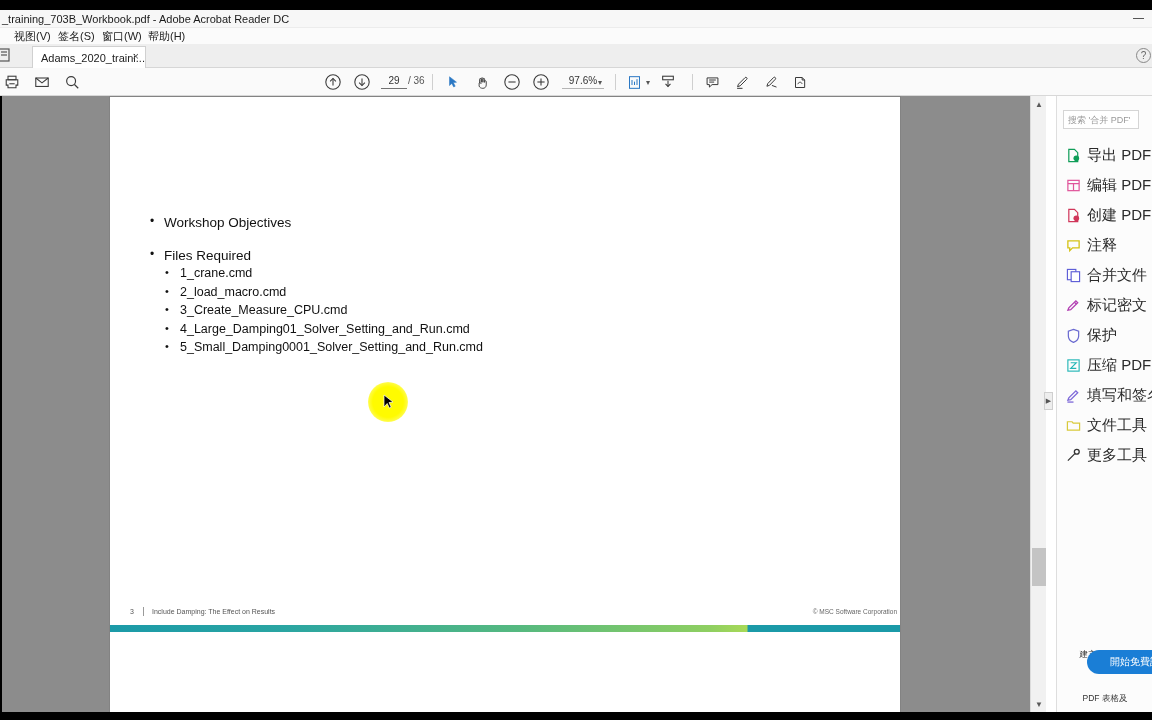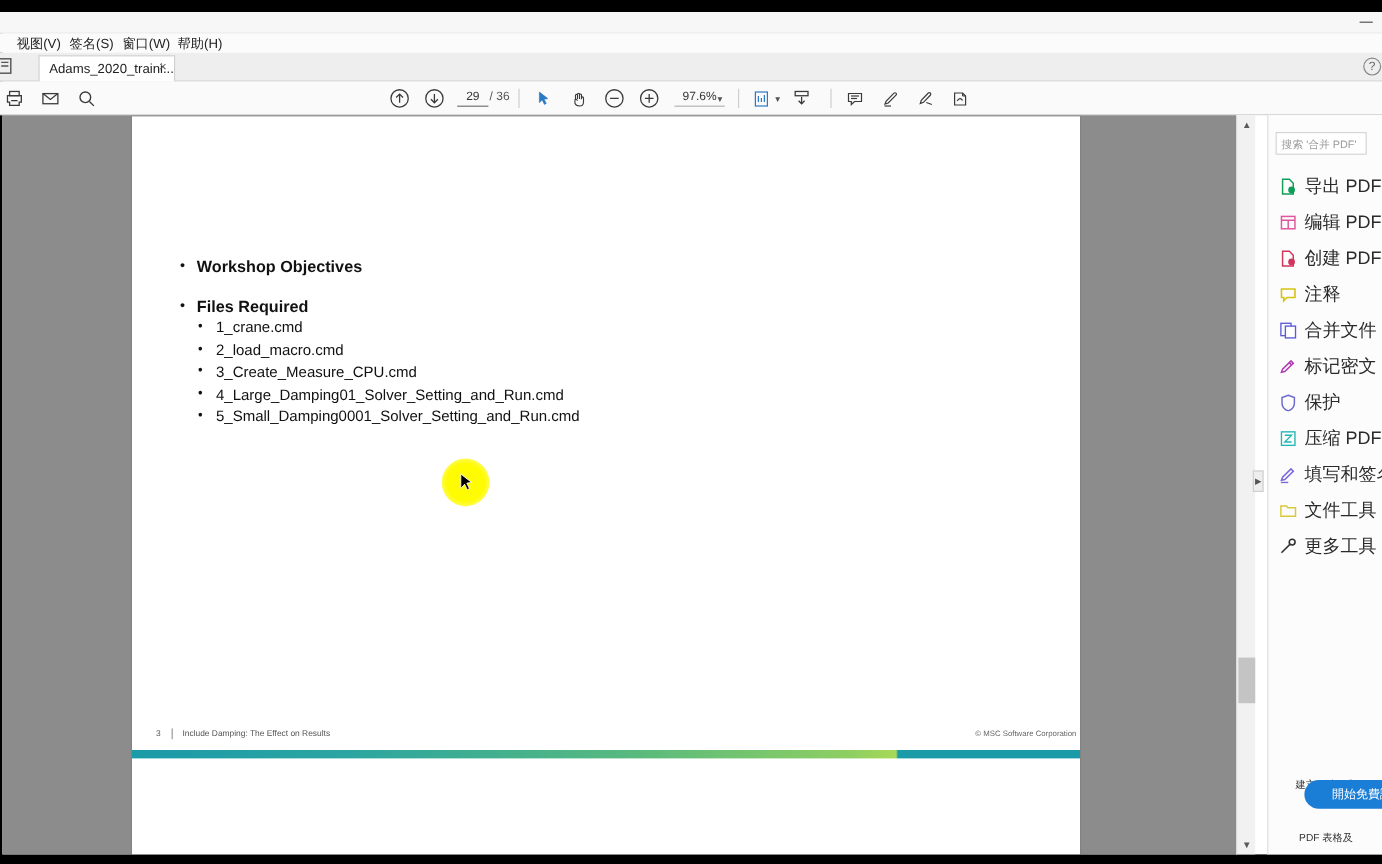--- a/index.html
+++ b/index.html
@@ -87,21 +87,21 @@
   
   .viewport {
     position: absolute; left: 2px; top: 96px; width: 1028px; height: 616px;
     background: #8c8c8c; overflow: hidden;
   }
   .page {
     position: absolute; left: 108px; top: 1px; width: 790px; height: 615px;
     background: #ffffff; box-shadow: 0 0 0 1px rgba(0,0,0,0.06);
   }
   .slide-body { position: absolute; left: 38px; top: 118px; width: 720px; }
-  .b1 { font-size: 13.5px; font-weight: bold; color: #111; margin-bottom: 1px; position: relative; padding-left: 16px; }
+  .b1 { font-size: 13.5px; font-weight: normal; color: #111; margin-bottom: 1px; position: relative; padding-left: 16px; }
   .b1::before { content: "\2022"; position: absolute; left: 2px; top: -1px; font-size: 12px; font-weight: normal; color: #111; }
   .b2 { font-size: 12.5px; color: #111; position: relative; padding-left: 32px; line-height: 18.5px; }
   .b2::before { content: "\2022"; position: absolute; left: 17px; top: -1px; font-size: 11px; color: #111; }
   .grp { margin-bottom: 18px; }
 
   
   .slide-footer {
     position: absolute; left: 0; bottom: 86px; width: 790px; height: 22px;
   }
   .sf-num { position: absolute; left: 20px; top: 4px; font-size: 7px; color: #555; }
@@ -172,20 +172,21 @@
 </head>
 <body>
 
 <div id="app">
 
   <div class="frame-top"></div>
   <div class="frame-left"></div>
   <div class="frame-bottom"></div>
 
   <div class="titlebar">
+    <span class="title">_training_703B_Workbook.pdf - Adobe Acrobat Reader DC</span>
     <div class="win-min"></div>
   </div>
 
   <div class="menubar">
     <span class="mi" style="left:14px">视图(V)</span>
     <span class="mi" style="left:58px">签名(S)</span>
     <span class="mi" style="left:102px">窗口(W)</span>
     <span class="mi" style="left:148px">帮助(H)</span>
   </div>
 

